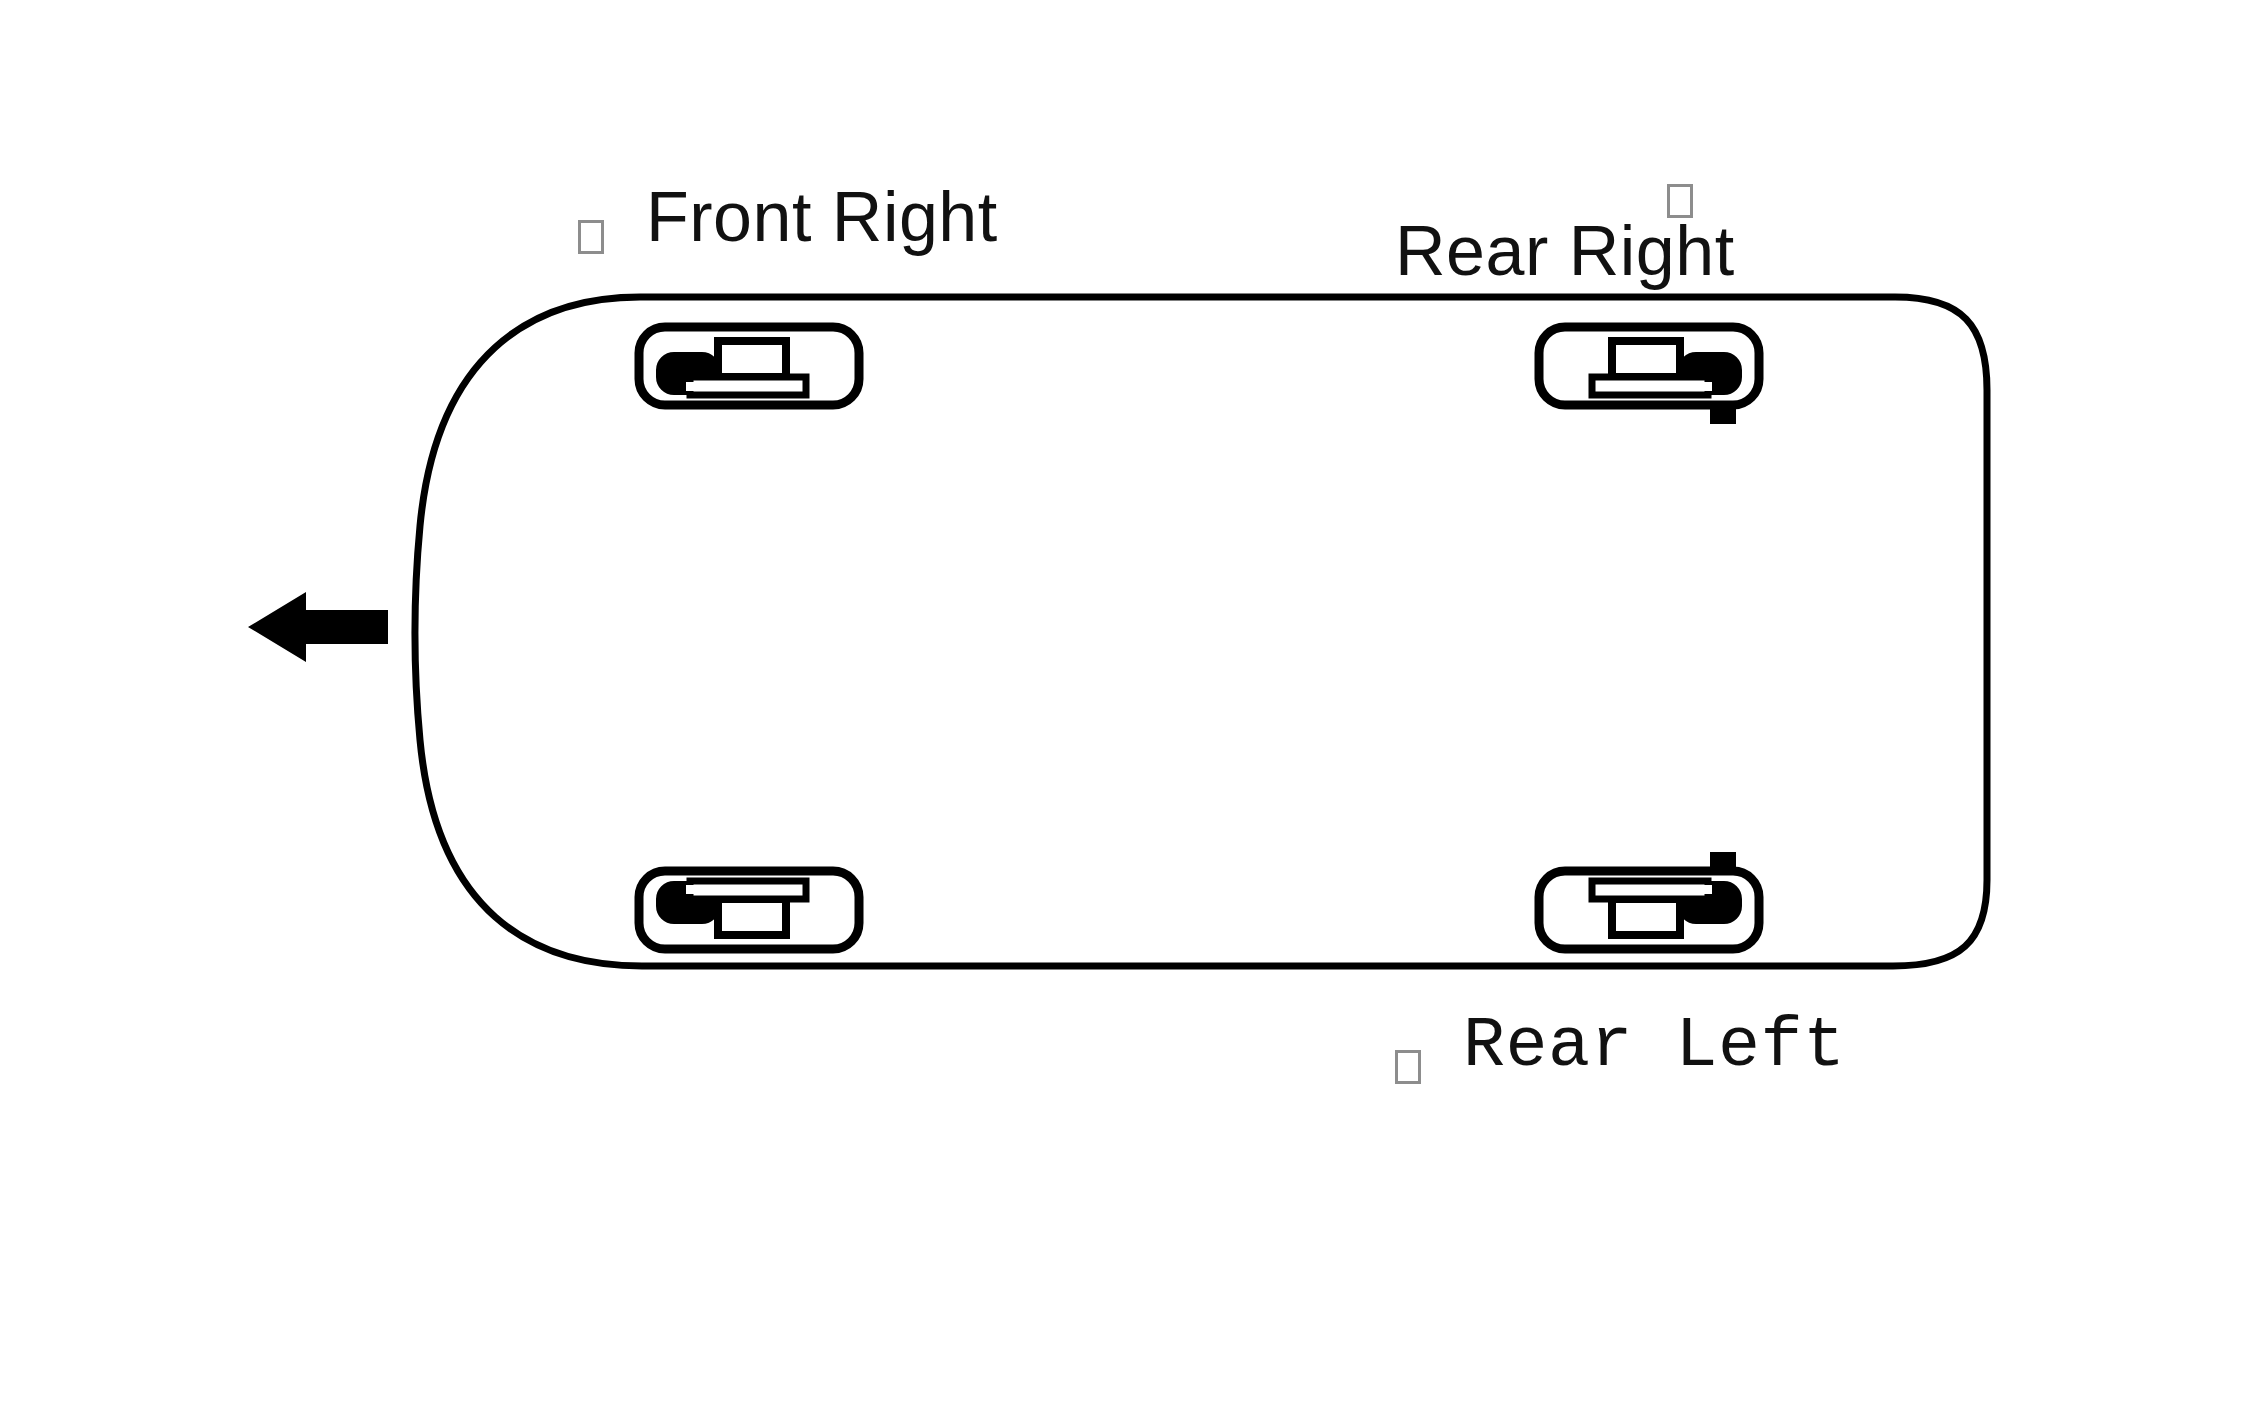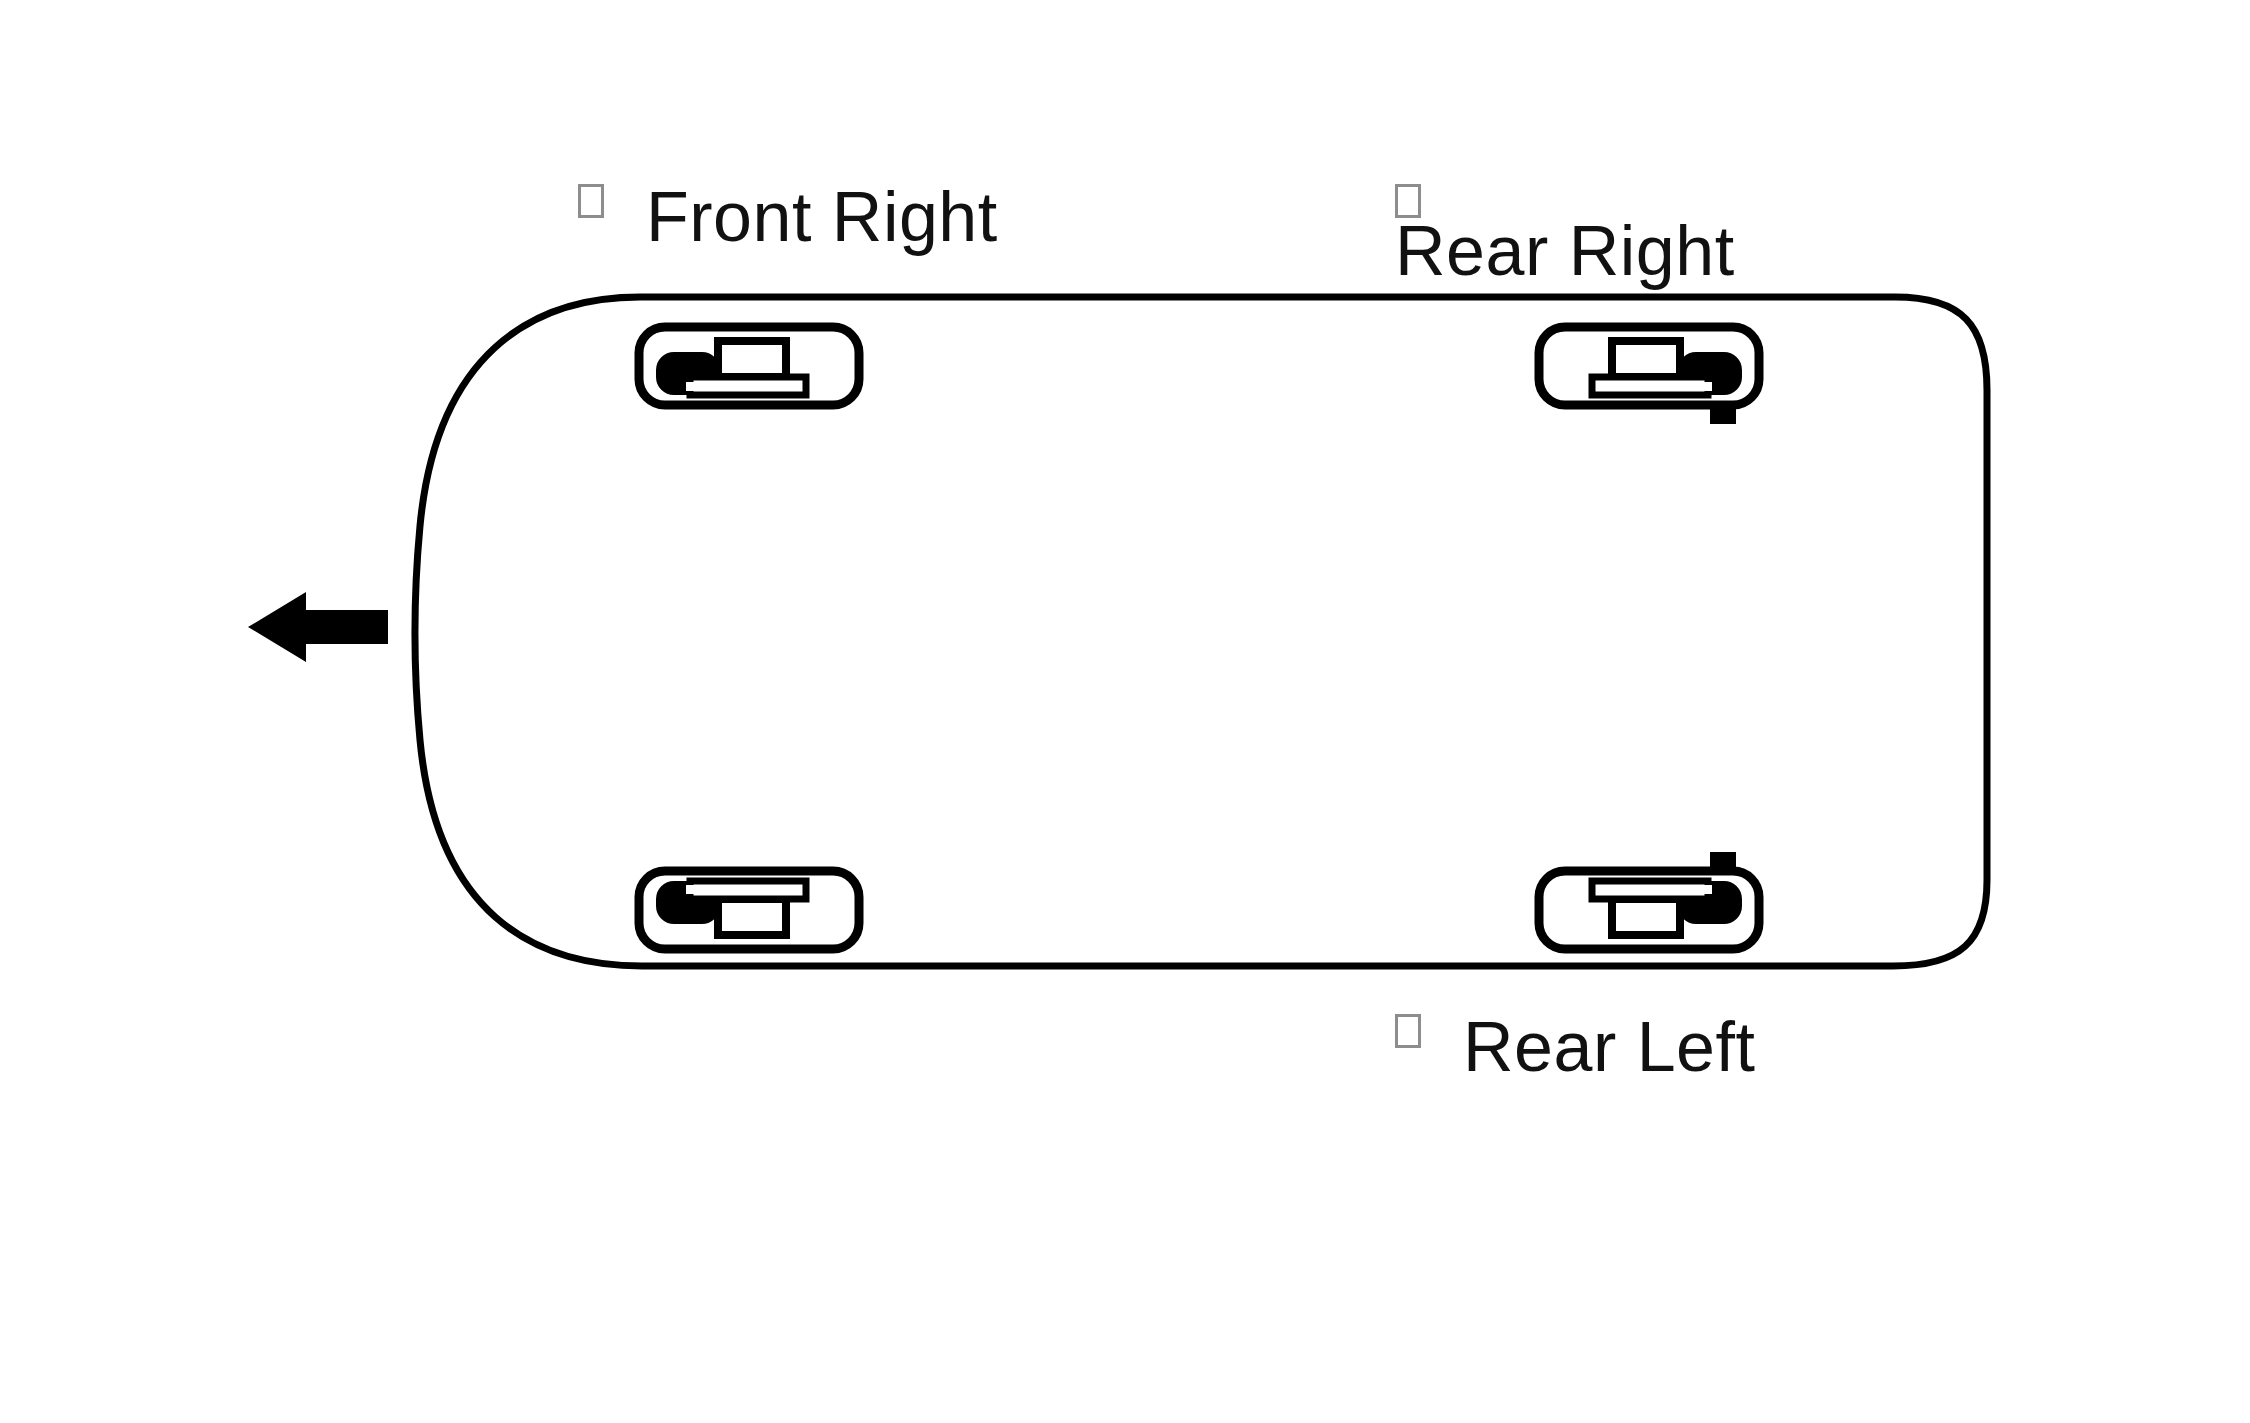--- a/index.html
+++ b/index.html
@@ -16,21 +16,21 @@
     width: 2250px;
     height: 1423px;
     background: #ffffff;
     overflow: hidden;
   }
 
   
   .corner-label {
     position: absolute;
     display: flex;
-    align-items: flex-start;
+    align-items: flex-end;
     white-space: nowrap;
     font-size: 70px;
     line-height: 1;
     font-weight: 400;
     letter-spacing: 0.5px;
     color: #111111;
   }
   .glyph-box {
     display: inline-block;
     width: 26px;
@@ -39,21 +39,21 @@
     box-sizing: border-box;
     margin-right: 42px;
     background: #ffffff;
     flex: 0 0 auto;
     position: relative;
     top: 2px;
   }
   .lbl-front-right { left: 578px;  top: 182px; }
   .lbl-rear-right  { left: 1395px; top: 182px; flex-direction: column; }
   .lbl-front-left  { left: 578px;  top: 1012px; }
-  .lbl-rear-left   { left: 1395px; top: 1012px; }
+  .lbl-rear-left   { left: 1395px; top: 1012px; font-family: Liberation Mono, monospace; }
 
   
   #vehicle-outline {
     position: absolute;
     left: 380px;
     top: 270px;
     width: 1620px;
     height: 720px;
   }
 

